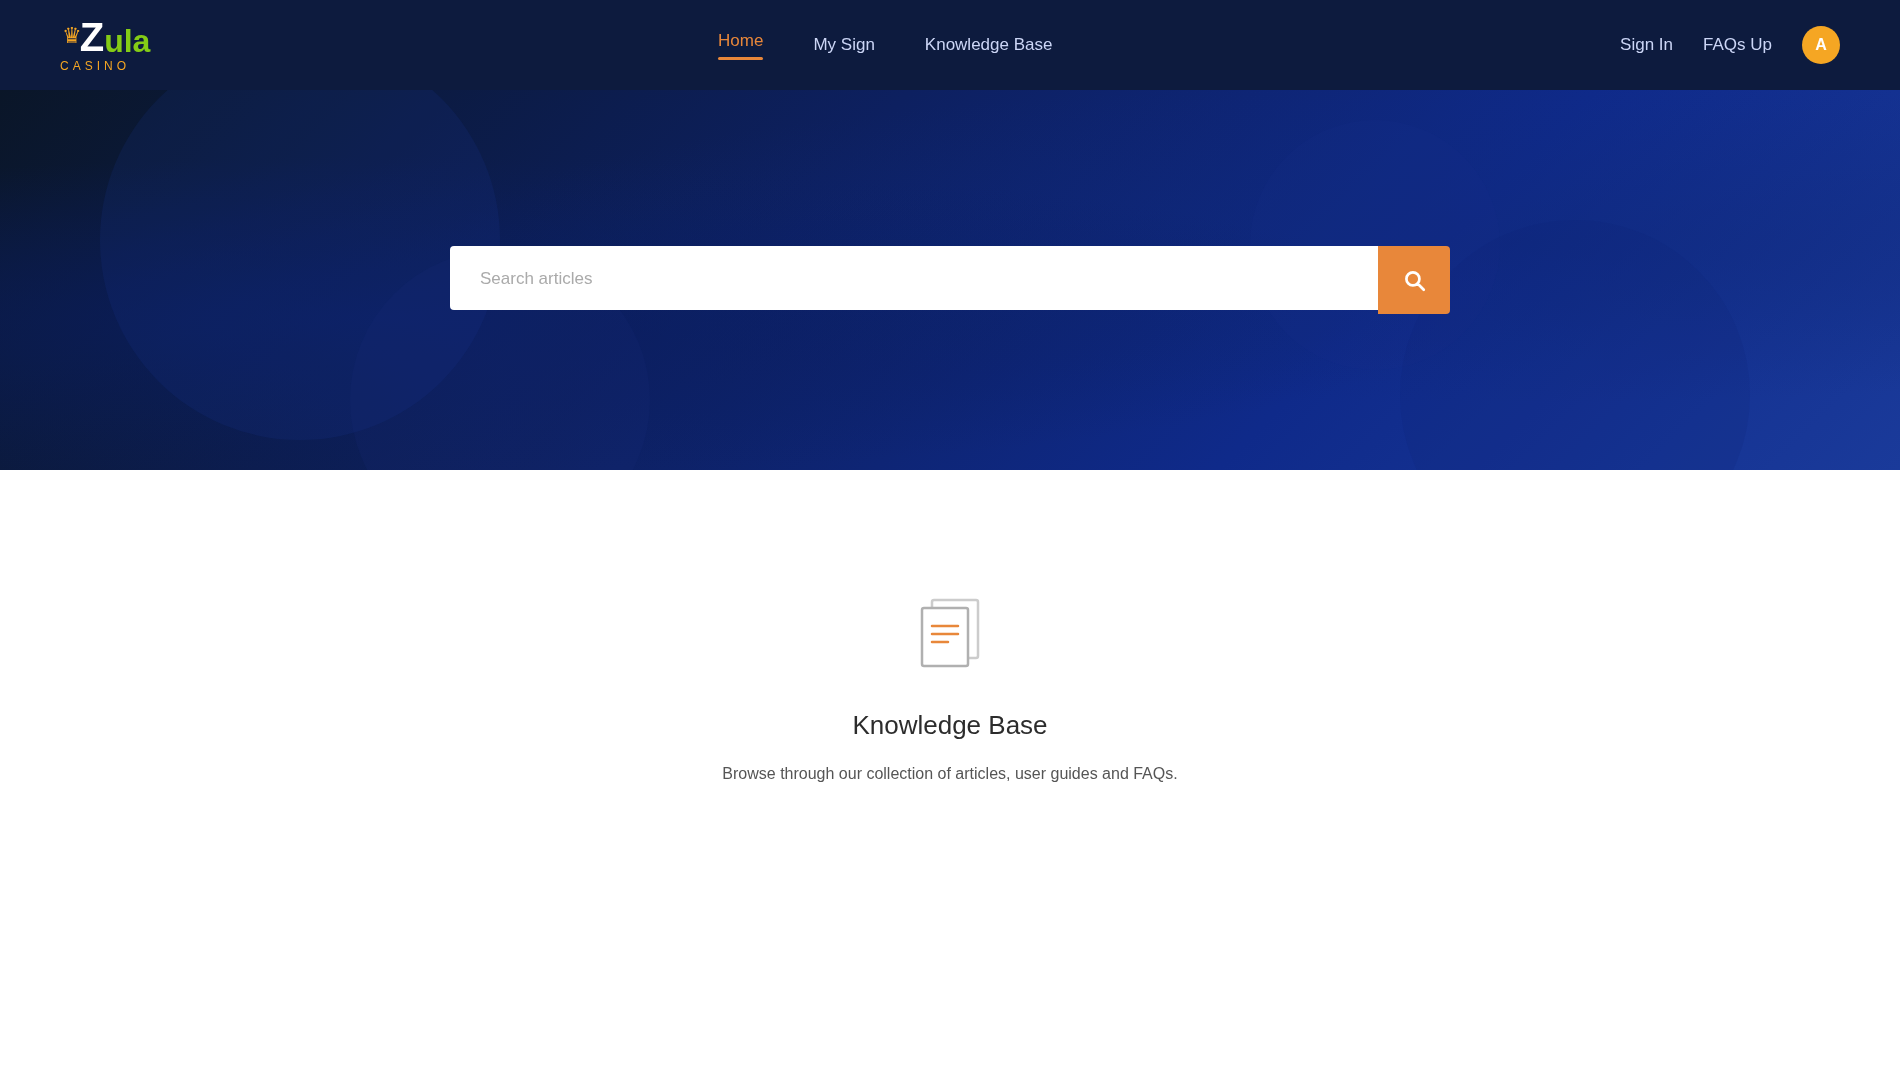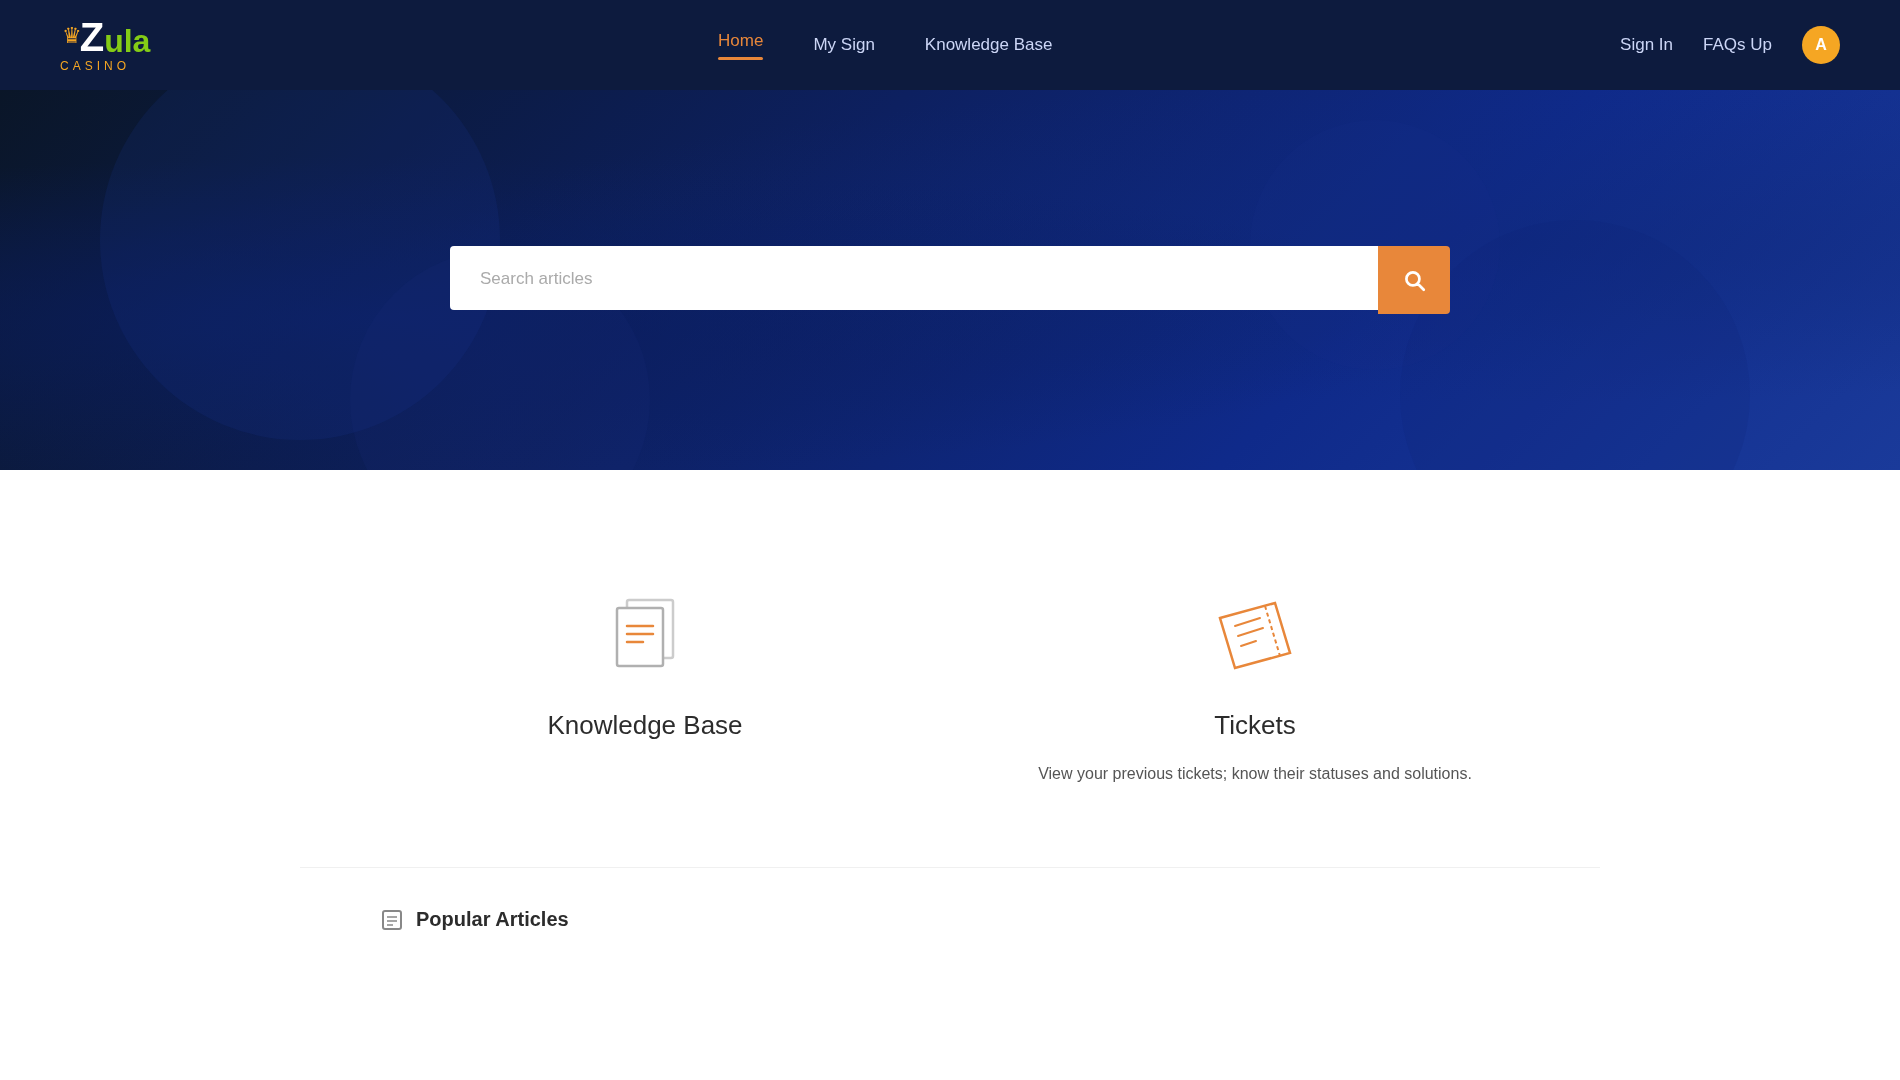--- a/index.html
+++ b/index.html
@@ -309,46 +309,19 @@
           <rect x="22" y="10" width="46" height="58" rx="2" fill="none" stroke="#ccc" stroke-width="2.5"></rect>
 
           <rect x="12" y="18" width="46" height="58" rx="2" fill="#fff" stroke="#b0b0b0" stroke-width="2.5"></rect>
 
           <line x1="22" y1="36" x2="48" y2="36" stroke="#e8873a" stroke-width="2.5" stroke-linecap="round"></line>
           <line x1="22" y1="44" x2="48" y2="44" stroke="#e8873a" stroke-width="2.5" stroke-linecap="round"></line>
           <line x1="22" y1="52" x2="38" y2="52" stroke="#e8873a" stroke-width="2.5" stroke-linecap="round"></line>
         </svg>
       </div>
       <div class="card-title">Knowledge Base</div>
+      <div class="card-desc">Browse through our collection of articles, user guides and FAQs.</div>
     </div>
 
-    <div class="card">
-      <div class="card-icon">
-
-        <svg width="90" height="75" viewBox="0 0 90 75" fill="none" xmlns="http://www.w3.org/2000/svg">
-
-          <path d="M10 20 L65 5 L80 55 L25 70 Z" fill="#fff" stroke="#e8873a" stroke-width="2.5"></path>
-
-          <line x1="55" y1="8" x2="70" y2="58" stroke="#e8873a" stroke-width="2" stroke-dasharray="4,3"></line>
-
-          <line x1="25" y1="28" x2="50" y2="20" stroke="#e8873a" stroke-width="2" stroke-linecap="round"></line>
-          <line x1="28" y1="38" x2="53" y2="30" stroke="#e8873a" stroke-width="2" stroke-linecap="round"></line>
-          <line x1="31" y1="48" x2="46" y2="43" stroke="#e8873a" stroke-width="2" stroke-linecap="round"></line>
-        </svg>
-      </div>
-      <div class="card-title">Tickets</div>
-      <div class="card-desc">View your previous tickets; know their statuses and solutions.</div>
-    </div>
 
   </div>
 
-  <div class="popular-section">
-    <div class="popular-header">
-      <svg width="24" height="24" viewBox="0 0 24 24" fill="none">
-        <rect x="3" y="3" width="18" height="18" rx="2" stroke="#888" stroke-width="2" fill="none"></rect>
-        <line x1="7" y1="9" x2="17" y2="9" stroke="#888" stroke-width="1.5"></line>
-        <line x1="7" y1="13" x2="17" y2="13" stroke="#888" stroke-width="1.5"></line>
-        <line x1="7" y1="17" x2="13" y2="17" stroke="#888" stroke-width="1.5"></line>
-      </svg>
-      <span class="popular-title">Popular Articles</span>
-    </div>
-  </div>
 </div>
 
 </body></html>

